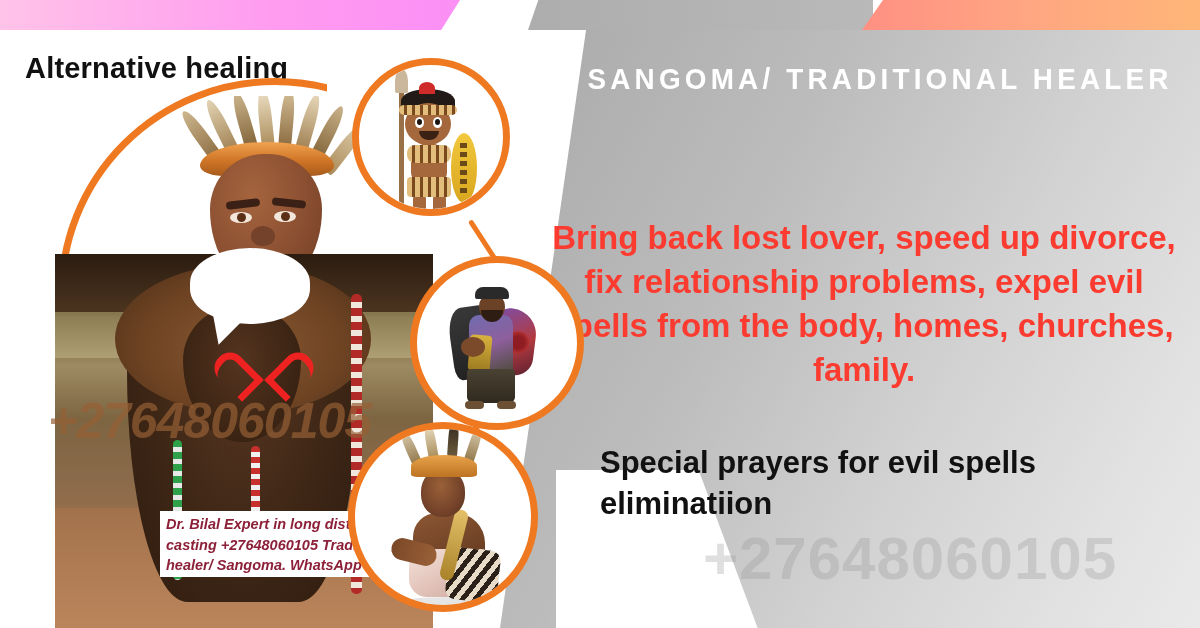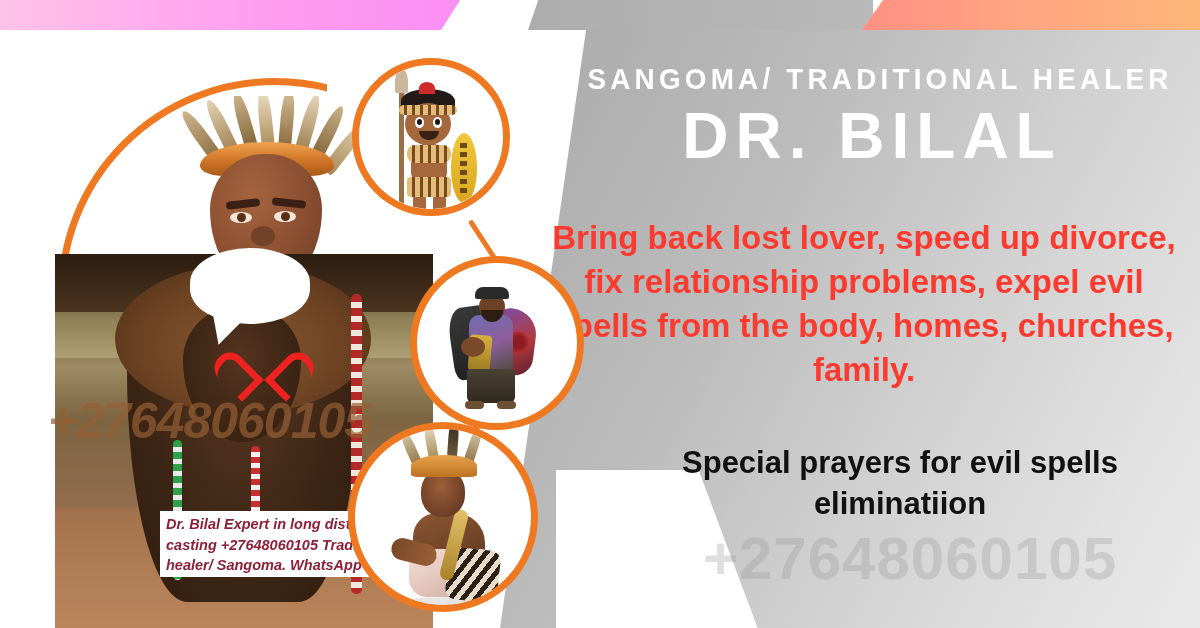--- a/index.html
+++ b/index.html
@@ -55,21 +55,21 @@
     text-align:center;white-space:nowrap;line-height:1.05;
   }
   .red-copy{
     position:absolute;left:540px;top:216px;width:648px;
     color:#fc3b30;font-weight:700;font-size:33px;line-height:1.33;
     text-align:center;
   }
   .black-copy{
     position:absolute;left:600px;top:442px;width:600px;
     color:#111111;font-weight:700;font-size:31px;line-height:1.33;
-    text-align:center;
+    text-align:left;
   }
   .watermark-right{
     position:absolute;left:620px;top:524px;width:580px;
     color:rgba(150,150,150,.30);
     font-weight:700;font-size:60px;letter-spacing:1px;text-align:center;
     white-space:nowrap;
   }
 
   
   .alt-heading{
@@ -256,25 +256,25 @@
 <div class="stage">
 
   <div class="bar bar-pink"></div>
 
   <div class="gray-panel"></div>
   <div class="bar bar-gray-top"></div>
   <div class="bar bar-orange"></div>
   <div class="white-wedge"></div>
 
   <div class="kicker">SANGOMA/ TRADITIONAL HEALER</div>
-  <div class="headline">DR. BILAL</div>
   <div class="red-copy">Bring back lost lover, speed up divorce, fix relationship problems, expel evil spells from the body, homes, churches, family.</div>
   <div class="black-copy">Special prayers for  evil spells eliminatiion</div>
   <div class="watermark-right">+27648060105</div>
 
+  <div class="alt-heading">Alternative healing</div>
   <div class="orange-arc"></div>
   <div class="connector conn-1"></div>
   <div class="connector conn-2"></div>
 
   <div class="portrait">
     <div class="feather" style="left:62px;top:4px;background:linear-gradient(180deg,#cdb68e,#8a6a3f);transform:rotate(-36deg);"></div>
     <div class="feather" style="left:78px;top:-2px;background:linear-gradient(180deg,#e3d3b4,#9c7c4d);transform:rotate(-26deg);"></div>
     <div class="feather" style="left:96px;top:-6px;background:linear-gradient(180deg,#cdb68e,#7d5f34);transform:rotate(-16deg);"></div>
     <div class="feather" style="left:112px;top:-8px;background:linear-gradient(180deg,#efe2c8,#a98a58);transform:rotate(-6deg);"></div>
     <div class="feather" style="left:128px;top:-8px;background:linear-gradient(180deg,#d6c099,#8a6a3f);transform:rotate(5deg);"></div>

